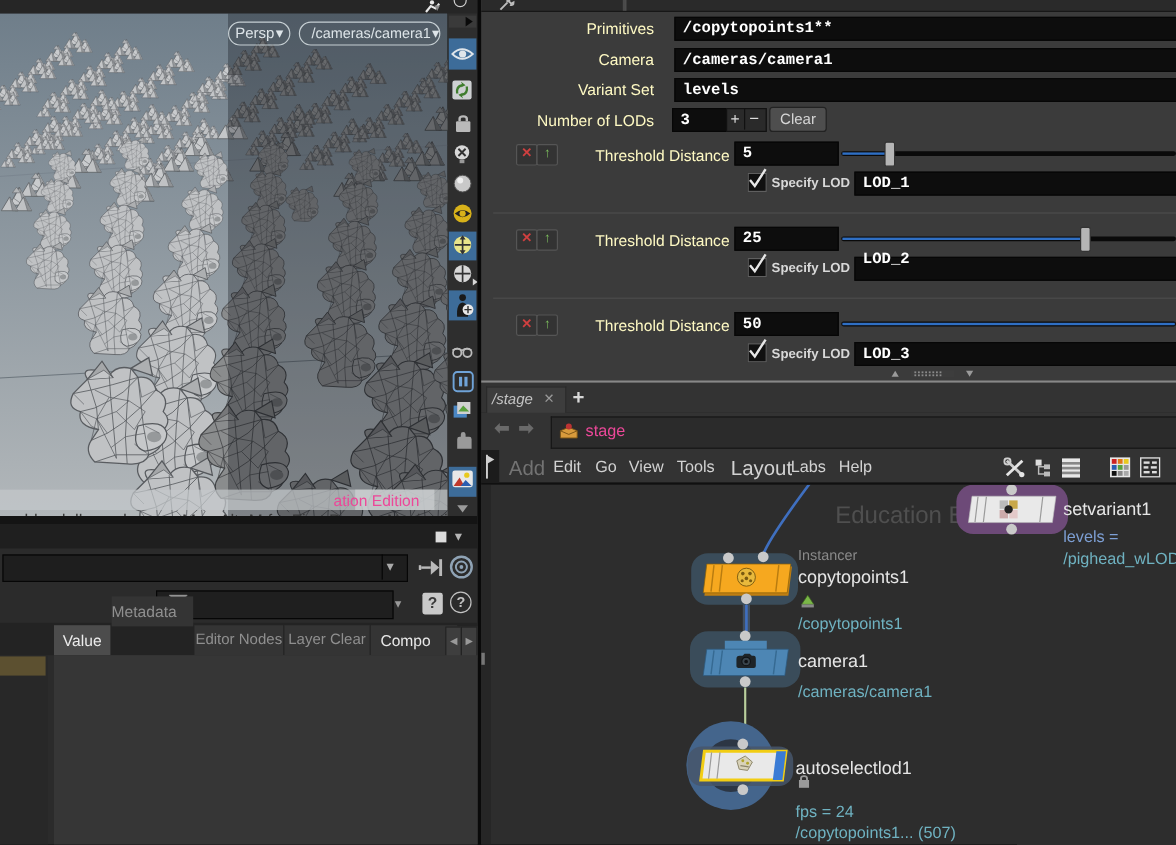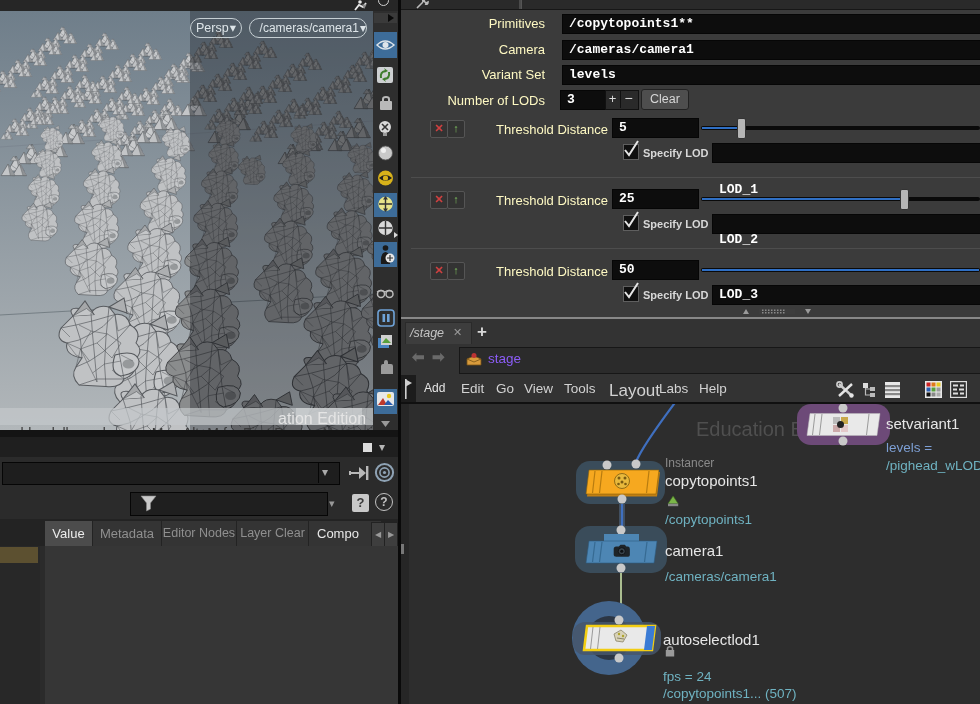--- a/index.html
+++ b/index.html
@@ -307,21 +307,21 @@
       <rect x="190" y="0" width="183" height="419" fill="rgba(5,10,16,0.30)"></rect>
     </svg>
     
     <div class="abs" style="left:190px;top:7px;width:50px;height:18px;border:1.5px solid #c6cfd3;
          border-radius:11px;color:#dde4e8;font-size:12.5px;text-align:center;line-height:18px;white-space:nowrap;">Persp ▾</div>
     <div class="abs" style="left:249px;top:7px;width:116px;height:18px;border:1.5px solid #c6cfd3;
          border-radius:11px;color:#dde4e8;font-size:12px;text-align:right;line-height:18px;white-space:nowrap;">/cameras/camera1 ▾</div>
     
     <div class="abs" style="left:0;top:397px;width:373px;height:17px;background:rgba(196,200,203,0.72);"></div>
     <div class="abs" style="left:296px;top:397px;width:66px;height:17px;background:rgba(215,218,220,0.55);"></div>
-    <div class="abs" style="left:278px;top:399px;color:#e5e5e5;font-size:16px;white-space:nowrap;z-index:2;">ation Edition</div>
+    <div class="abs" style="left:278px;top:399px;color:#ec4899;font-size:13px;white-space:nowrap;z-index:2;">ation Edition</div>
     <div class="abs" style="left:1px;top:414px;width:373px;height:15px;color:#3a3a3a;font-size:14px;
          white-space:nowrap;z-index:3;">umble, dolly, and zoom. M or Alt+M for First Person Navigation.</div>
   </div>
 
   <div class="abs" style="left:373px;top:11px;width:25px;height:419px;background:#2e2e2e;">
     <svg width="25" height="419">
       <rect x="1" y="2" width="23" height="10" fill="#3a3a3a"></rect>
       <path d="M15 3 L21 7 L15 11 Z" fill="#0a0a0a"></path>
       <rect x="1" y="21" width="23" height="26" fill="#3d6c99"></rect>
       <path d="M4 34 Q12 26 21 34 Q12 42 4 34 Z" fill="none" stroke="#dfe5ea" stroke-width="1.5"></path>
@@ -433,40 +433,40 @@
     <div class="abs mono" style="left:218px;top:120px;">5</div>
     <div class="abs" style="left:300px;top:126px;width:279px;height:4px;background:#0a0a0a;border-radius:2px;"></div>
     <div class="abs" style="left:301px;top:127px;width:38px;height:2px;background:#2f6fc4;"></div>
     <div class="abs" style="left:336px;top:118px;width:7px;height:19px;background:#b5b5b5;border:1px solid #333;border-radius:2px;"></div>
     <div class="abs" style="left:222px;top:144px;width:14px;height:14px;background:#101010;border:1px solid #5f5f5f;"></div>
     <svg class="abs" style="left:220px;top:138px;z-index:2;" width="22" height="20">
         <path d="M4 12 L8 17 L17 3" stroke="#e6e6e6" stroke-width="2" fill="none"></path>
       </svg>
     <div class="abs" style="left:242px;top:147px;color:#d8d8d8;font-size:11px;font-weight:bold;">Specify LOD</div>
     <div class="abs field" style="left:311px;top:143px;width:268px;height:18px;"></div>
-    <div class="abs mono" style="left:318px;top:145px;margin-top:37px;">LOD_1</div>
+    <div class="abs mono" style="left:318px;top:145px;">LOD_1</div>
     <div class="abs" style="left:10px;top:177px;width:569px;height:1px;background:#4d4d4d;"></div>
 
     <div class="abs" style="left:29px;top:191px;width:16px;height:16px;background:#333;border:1px solid #555;border-radius:2px;
          color:#cf4040;font-size:11px;font-weight:bold;text-align:center;line-height:15px;">✕</div>
     <div class="abs" style="left:46px;top:191px;width:16px;height:16px;background:#333;border:1px solid #555;border-radius:2px;
          color:#7fc25f;font-size:11px;text-align:center;line-height:15px;">↑</div>
     <div class="abs lbl" style="left:60px;top:193px;width:147px;text-align:right;">Threshold Distance</div>
     <div class="abs field" style="left:211px;top:189px;width:85px;height:18px;"></div>
     <div class="abs mono" style="left:218px;top:191px;">25</div>
     <div class="abs" style="left:300px;top:197px;width:279px;height:4px;background:#0a0a0a;border-radius:2px;"></div>
     <div class="abs" style="left:301px;top:198px;width:201px;height:2px;background:#2f6fc4;"></div>
     <div class="abs" style="left:499px;top:189px;width:7px;height:19px;background:#b5b5b5;border:1px solid #333;border-radius:2px;"></div>
     <div class="abs" style="left:222px;top:215px;width:14px;height:14px;background:#101010;border:1px solid #5f5f5f;"></div>
     <svg class="abs" style="left:220px;top:209px;z-index:2;" width="22" height="20">
         <path d="M4 12 L8 17 L17 3" stroke="#e6e6e6" stroke-width="2" fill="none"></path>
       </svg>
     <div class="abs" style="left:242px;top:218px;color:#d8d8d8;font-size:11px;font-weight:bold;">Specify LOD</div>
     <div class="abs field" style="left:311px;top:214px;width:268px;height:18px;"></div>
-    <div class="abs mono" style="left:318px;top:232px;">LOD_2</div>
+    <div class="abs mono" style="left:318px;top:208px;">LOD_2</div>
     <div class="abs" style="left:10px;top:248px;width:569px;height:1px;background:#4d4d4d;"></div>
 
     <div class="abs" style="left:29px;top:262px;width:16px;height:16px;background:#333;border:1px solid #555;border-radius:2px;
          color:#cf4040;font-size:11px;font-weight:bold;text-align:center;line-height:15px;">✕</div>
     <div class="abs" style="left:46px;top:262px;width:16px;height:16px;background:#333;border:1px solid #555;border-radius:2px;
          color:#7fc25f;font-size:11px;text-align:center;line-height:15px;">↑</div>
     <div class="abs lbl" style="left:60px;top:264px;width:147px;text-align:right;">Threshold Distance</div>
     <div class="abs field" style="left:211px;top:260px;width:85px;height:18px;"></div>
     <div class="abs mono" style="left:218px;top:262px;">50</div>
     <div class="abs" style="left:300px;top:268px;width:279px;height:4px;background:#0a0a0a;border-radius:2px;"></div>
@@ -518,29 +518,29 @@
 
   <div class="abs" style="left:401px;top:344px;width:579px;height:31px;background:#333;"></div>
   <div class="abs" style="left:412px;top:348px;color:#6a6a6a;font-size:15px;font-weight:bold;">⬅</div>
   <div class="abs" style="left:432px;top:348px;color:#6a6a6a;font-size:15px;font-weight:bold;">➡</div>
   <div class="abs" style="left:459px;top:347px;width:521px;height:25px;background:#2b2b2b;border:1px solid #171717;border-right:none;"></div>
   <svg class="abs" style="left:465px;top:351px;" width="18" height="17">
     <path d="M2 8 L9 5 L16 8 L16 14 L2 14 Z" fill="#d89b3c" stroke="#7a5416" stroke-width="0.8"></path>
     <path d="M2 8 L9 11 L16 8" fill="none" stroke="#7a5416" stroke-width="0.8"></path>
     <circle cx="9" cy="4.5" r="2.5" fill="#b33"></circle>
   </svg>
-  <div class="abs" style="left:488px;top:351px;color:#8b5cf6;font-size:13.5px;">stage</div>
+  <div class="abs" style="left:488px;top:351px;color:#ec4899;font-size:13.5px;">stage</div>
 
   <div class="abs" style="left:401px;top:375px;width:579px;height:27px;background:#333;border-bottom:2px solid #101010;"></div>
   <div class="abs" style="left:401px;top:375px;width:15px;height:27px;background:#1c1c1c;"></div>
   <svg class="abs" style="left:403px;top:377px;" width="12" height="22">
     <path d="M2 2 L9 6 L2 10 Z" fill="#cfcfcf"></path>
       <rect x="2" y="2" width="1.6" height="20" fill="#cfcfcf"></rect>
   </svg>
-  <div class="abs" style="left:424px;top:381px;color:#e5e5e5;font-size:12px;">Add</div>
+  <div class="abs" style="left:424px;top:381px;color:#737373;font-size:17px;">Add</div>
   <div class="abs" style="left:461px;top:381px;color:#d2d2d2;font-size:13.5px;">Edit</div>
   <div class="abs" style="left:496px;top:381px;color:#d2d2d2;font-size:13.5px;">Go</div>
   <div class="abs" style="left:524px;top:381px;color:#d2d2d2;font-size:13.5px;">View</div>
   <div class="abs" style="left:564px;top:381px;color:#d2d2d2;font-size:13.5px;">Tools</div>
   <div class="abs" style="left:609px;top:381px;color:#d2d2d2;font-size:17px;">Layout</div>
   <div class="abs" style="left:659px;top:381px;color:#d2d2d2;font-size:13.5px;">Labs</div>
   <div class="abs" style="left:699px;top:381px;color:#d2d2d2;font-size:13.5px;">Help</div>
 
   <svg class="abs" style="left:836px;top:381px;" width="20" height="18">
     <path d="M3 3 L16 15" stroke="#cfcfcf" stroke-width="2.4"></path>
@@ -698,21 +698,21 @@
     <path d="M1 1 L16 1 L10.5 8 L10.5 14 L6.5 16 L6.5 8 Z" fill="#c9c9c9" stroke="#888" stroke-width="0.6"></path>
   </svg>
   <div class="abs" style="left:329px;top:497px;color:#999;font-size:11px;">▾</div>
   <div class="abs" style="left:352px;top:494px;width:17px;height:18px;background:#c9c9c9;border-radius:2px;"></div>
   <div class="abs" style="left:352px;top:492px;width:17px;height:20px;color:#3a3a3a;font-size:13px;font-weight:bold;text-align:center;line-height:22px;">?</div>
   <div class="abs" style="left:375px;top:493px;width:16px;height:16px;border:1.7px solid #c2c2c2;border-radius:50%;
        color:#c2c2c2;font-size:12px;font-weight:bold;text-align:center;line-height:16px;">?</div>
 
   <div class="abs" style="left:0;top:519px;width:398px;height:27px;background:#232323;"></div>
   <div class="abs" style="left:45px;top:521px;width:47px;height:25px;background:#4c4c4c;color:#ececec;font-size:13px;text-align:center;line-height:25px;">Value</div>
-  <div class="abs" style="left:93px;top:521px;width:68px;height:25px;background:#343434;color:#8f8f8f;font-size:13px;text-align:center;line-height:25px;">Metadata</div>
+  <div class="abs" style="left:93px;top:497px;width:68px;height:25px;background:#343434;color:#8f8f8f;font-size:13px;line-height:25px;">Metadata</div>
   <div class="abs" style="left:162px;top:521px;width:74px;height:25px;background:#343434;color:#8f8f8f;font-size:12.5px;text-align:center;line-height:25px;">Editor Nodes</div>
   <div class="abs" style="left:237px;top:521px;width:71px;height:25px;background:#343434;color:#8f8f8f;font-size:12.5px;text-align:center;line-height:25px;">Layer Clear</div>
   <div class="abs" style="left:309px;top:521px;width:64px;height:25px;background:#343434;color:#e8e8e8;font-size:13px;text-align:left;padding-left:8px;line-height:25px;overflow:hidden;">Compo</div>
   <div class="abs" style="left:371px;top:522px;width:12px;height:24px;background:#3e3e3e;border:1px solid #222;color:#999;font-size:8px;text-align:center;line-height:24px;">◀</div>
   <div class="abs" style="left:384px;top:522px;width:12px;height:24px;background:#3e3e3e;border:1px solid #222;color:#999;font-size:8px;text-align:center;line-height:24px;">▶</div>
 
   <div class="abs" style="left:45px;top:546px;width:353px;height:158px;background:#363636;"></div>
   <div class="abs" style="left:0;top:546px;width:40px;height:158px;background:#282828;"></div>
   <div class="abs" style="left:0;top:547px;width:38px;height:16px;background:#5c5030;"></div>
 

